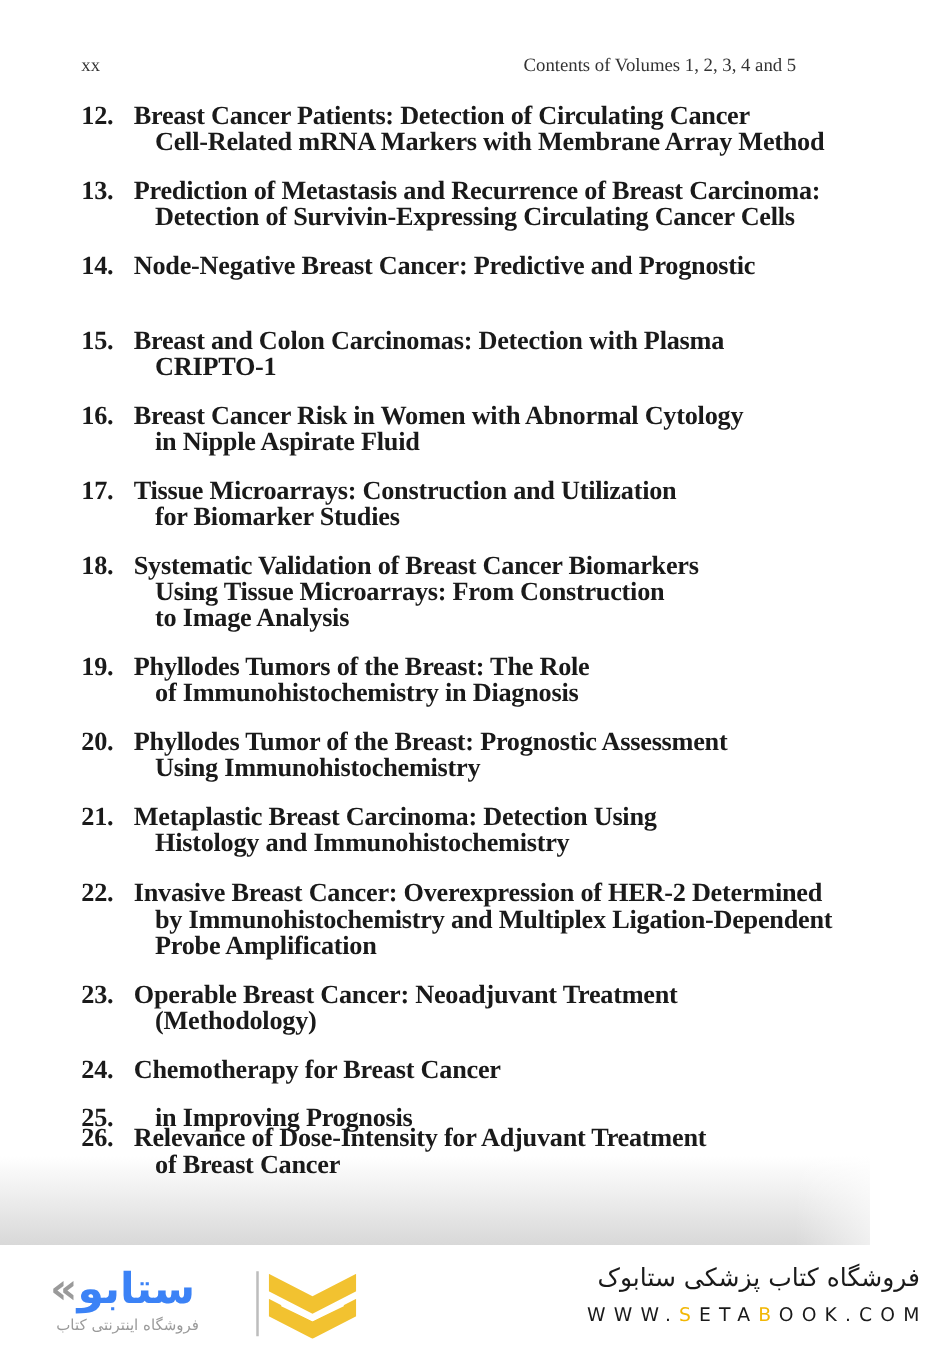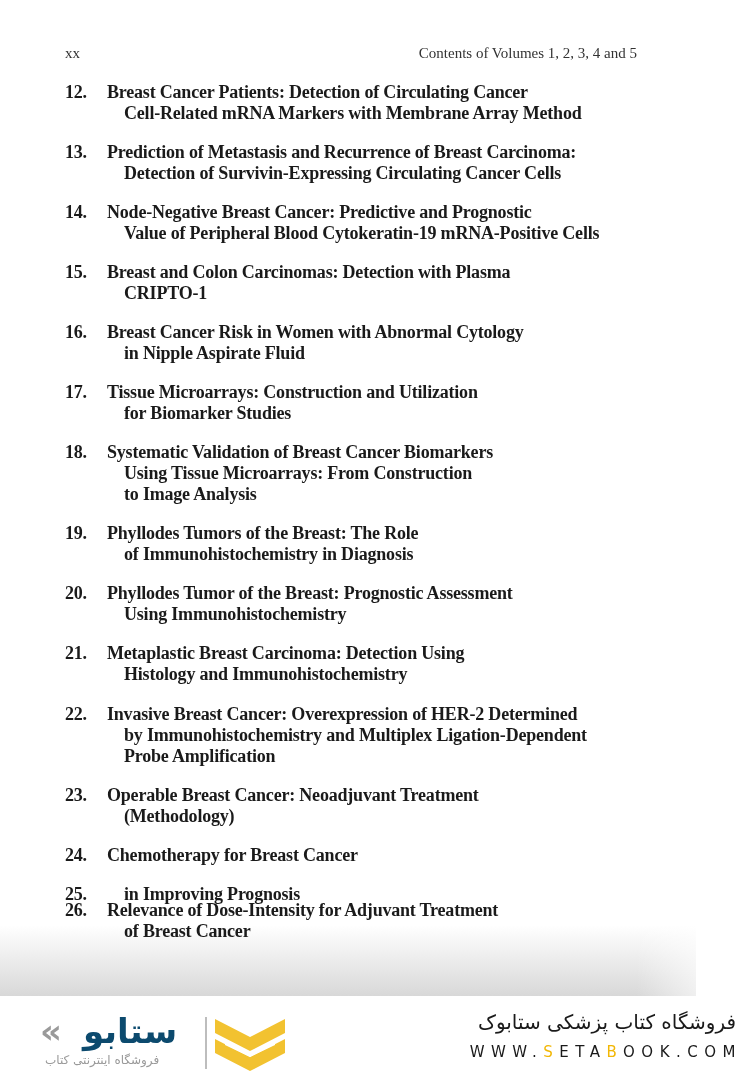--- a/index.html
+++ b/index.html
@@ -19,38 +19,38 @@
   }
   .running-head {
     position: absolute; top: 45px; left: 65px; right: 59px; height: 20px;
     font-size: 15px; color: #333;
   }
   .running-head .left { position: absolute; left: 0; top: 0; }
   .running-head .right { position: absolute; right: 0; top: 0; }
   .toc { position: absolute; left: 0; top: 0; width: 756px; }
   .entry {
     position: absolute; left: 65px; width: 640px;
-    font-weight: bold; font-size: 18px; line-height: 21px;
+    font-weight: bold; font-size: 21px; line-height: 21px;
     color: #1a1a1a; letter-spacing: -0.2px;
   }
   .entry .num { position: absolute; left: 0; top: 0; width: 40px; }
   .entry .line { display: block; white-space: nowrap; }
   .entry .line.first { margin-left: 42px; }
   .entry .line.cont { margin-left: 59px; }
 
   .banner {
     position: absolute; left: 0; top: 996px; width: 756px; height: 84px; background: #ffffff;
   }
   .logo { position: absolute; left: 35px; top: 1005px; width: 260px; height: 70px; }
   .logo-word {
     position: absolute; left: 5px; top: 8px; font-family: "DejaVu Sans", sans-serif;
     font-size: 34px; font-weight: bold; letter-spacing: -1px; line-height: 36px;
   }
   .logo-word .gray { color: #9a9a9a; }
-  .logo-word .gold { color: #0c4a6e; margin-left: 21px; }
+  .logo-word .gold { color: #3b82f6; }
   .logo-sub {
     position: absolute; left: 10px; top: 48px; font-family: "DejaVu Sans", sans-serif;
     font-size: 12px; color: #9a9a9a; direction: rtl; width: 150px; text-align: left;
   }
   .logo-divider { position: absolute; left: 170px; top: 12px; width: 2px; height: 52px; background: #bdbdbd; }
   .logo-mark { position: absolute; left: 180px; top: 14px; width: 70px; height: 52px; }
   .shop-name {
     position: absolute; right: 20px; top: 1010px; font-family: "DejaVu Sans", sans-serif;
     font-size: 20px; color: #1a1a1a; direction: rtl;
   }
@@ -75,21 +75,20 @@
         <span class="line cont">Cell-Related mRNA Markers with Membrane Array Method</span>
       </div>
       <div class="entry" style="top: 142px;">
         <span class="num">13.</span>
         <span class="line first">Prediction of Metastasis and Recurrence of Breast Carcinoma:</span>
         <span class="line cont">Detection of Survivin-Expressing Circulating Cancer Cells</span>
       </div>
       <div class="entry" style="top: 202px;">
         <span class="num">14.</span>
         <span class="line first">Node-Negative Breast Cancer: Predictive and Prognostic</span>
-        <span class="line cont">Value of Peripheral Blood Cytokeratin-19 mRNA-Positive Cells</span>
       </div>
       <div class="entry" style="top: 262px;">
         <span class="num">15.</span>
         <span class="line first">Breast and Colon Carcinomas: Detection with Plasma</span>
         <span class="line cont">CRIPTO-1</span>
       </div>
       <div class="entry" style="top: 322px;">
         <span class="num">16.</span>
         <span class="line first">Breast Cancer Risk in Women with Abnormal Cytology</span>
         <span class="line cont">in Nipple Aspirate Fluid</span>

